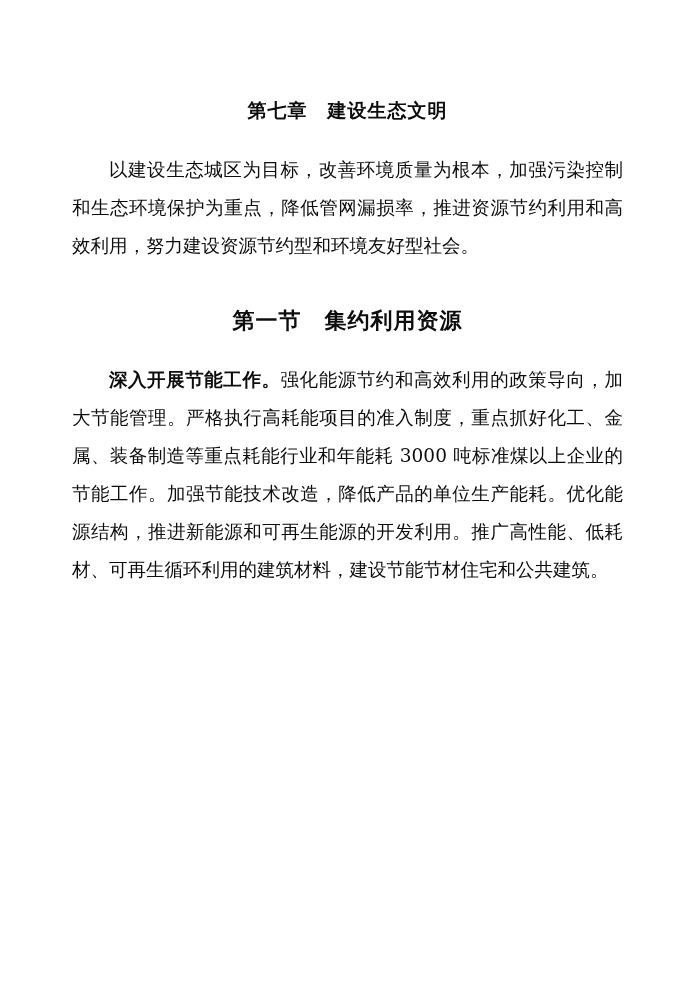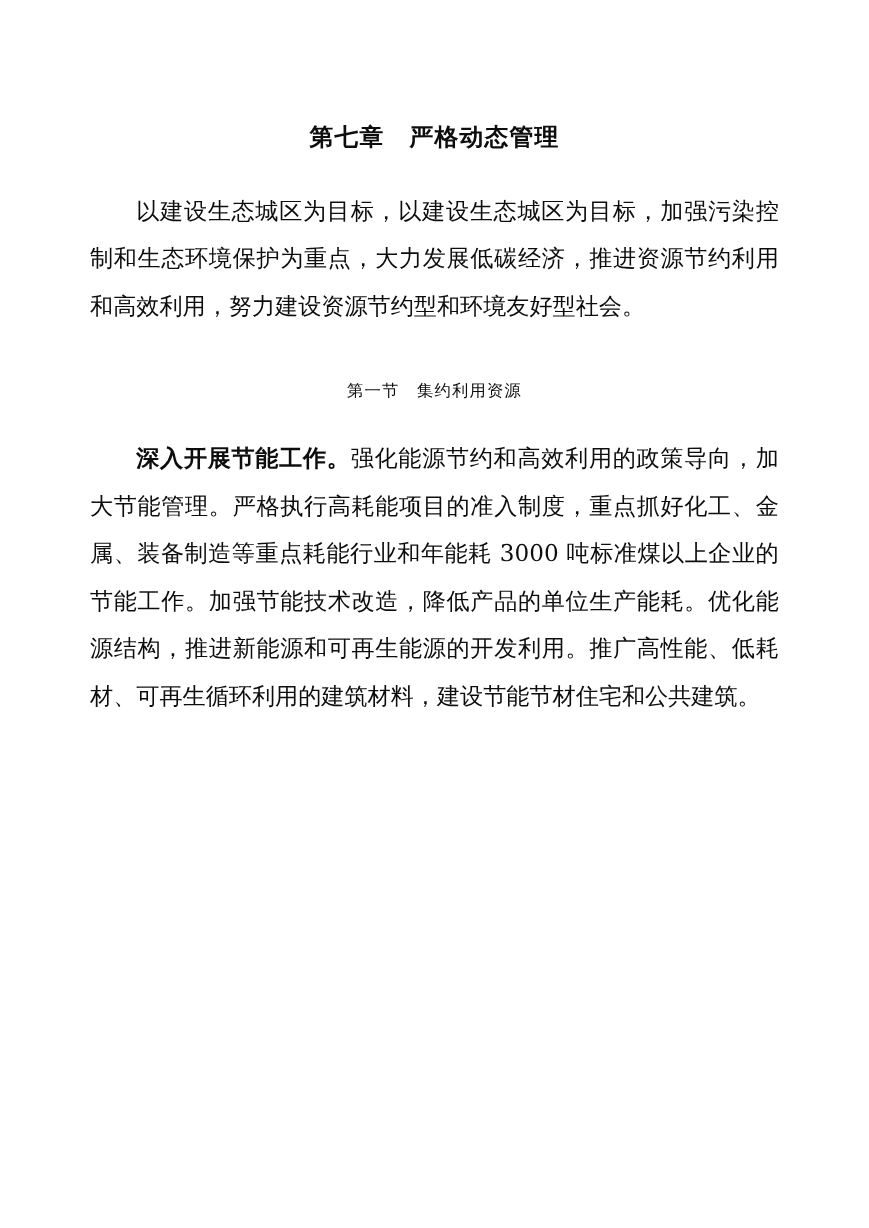--- a/index.html
+++ b/index.html
@@ -25,22 +25,22 @@
     text-align: center;
     font-size: 19px;
     font-weight: bold;
     letter-spacing: 1px;
     margin-top: 97px;
     margin-bottom: 0;
     line-height: 1.4;
   }
   .section-title {
     text-align: center;
-    font-size: 13px;
-    font-weight: normal;
+    font-size: 22px;
+    font-weight: bold;
     letter-spacing: 1px;
     margin-top: 40px;
     margin-bottom: 0;
     line-height: 1.4;
   }
   .body-para {
     font-size: 18.5px;
     line-height: 38px;
     text-align: justify;
     text-justify: inter-ideograph;
@@ -53,22 +53,22 @@
   .lead {
     font-weight: bold;
     margin-top: 22px;
   }
 </style>
 </head>
 <body>
 
 <div class="page">
 
-  <h1 class="chapter-title">第七章　严格动态管理</h1>
+  <h1 class="chapter-title">第七章　建设生态文明</h1>
 
-  <p class="body-para para-gap-1">以建设生态城区为目标，以建设生态城区为目标，加强污染控制和生态环境保护为重点，大力发展低碳经济，推进资源节约利用和高效利用，努力建设资源节约型和环境友好型社会。</p>
+  <p class="body-para para-gap-1">以建设生态城区为目标，改善环境质量为根本，加强污染控制和生态环境保护为重点，降低管网漏损率，推进资源节约利用和高效利用，努力建设资源节约型和环境友好型社会。</p>
 
   <h2 class="section-title">第一节　集约利用资源</h2>
 
   <p class="body-para para-gap-2"><span class="lead">深入开展节能工作。</span><span>强化能源节约和高效利用的政策导向，加大节能管理。严格执行高耗能项目的准入制度，重点抓好化工、金属、装备制造等重点耗能行业和年能耗 3000 吨标准煤以上企业的节能工作。加强节能技术改造，降低产品的单位生产能耗。优化能源结构，推进新能源和可再生能源的开发利用。推广高性能、低耗材、可再生循环利用的建筑材料，建设节能节材住宅和公共建筑。</span></p>
 
 
 </div>
 
 </body></html>

